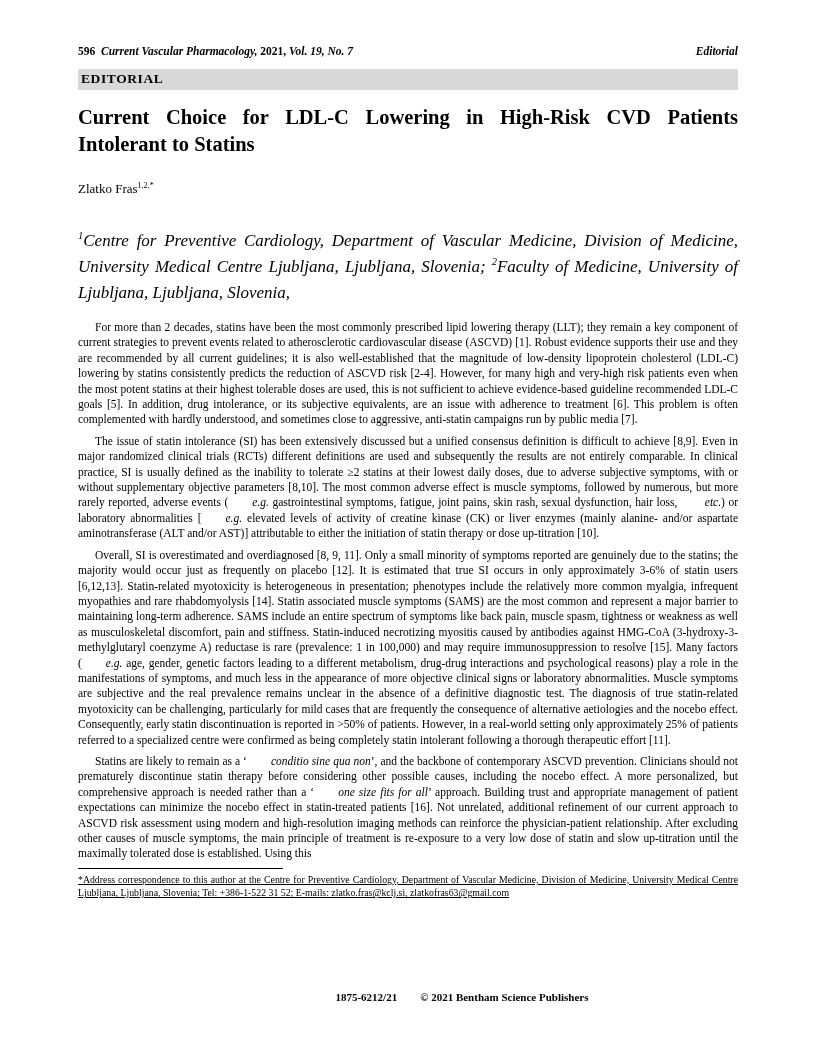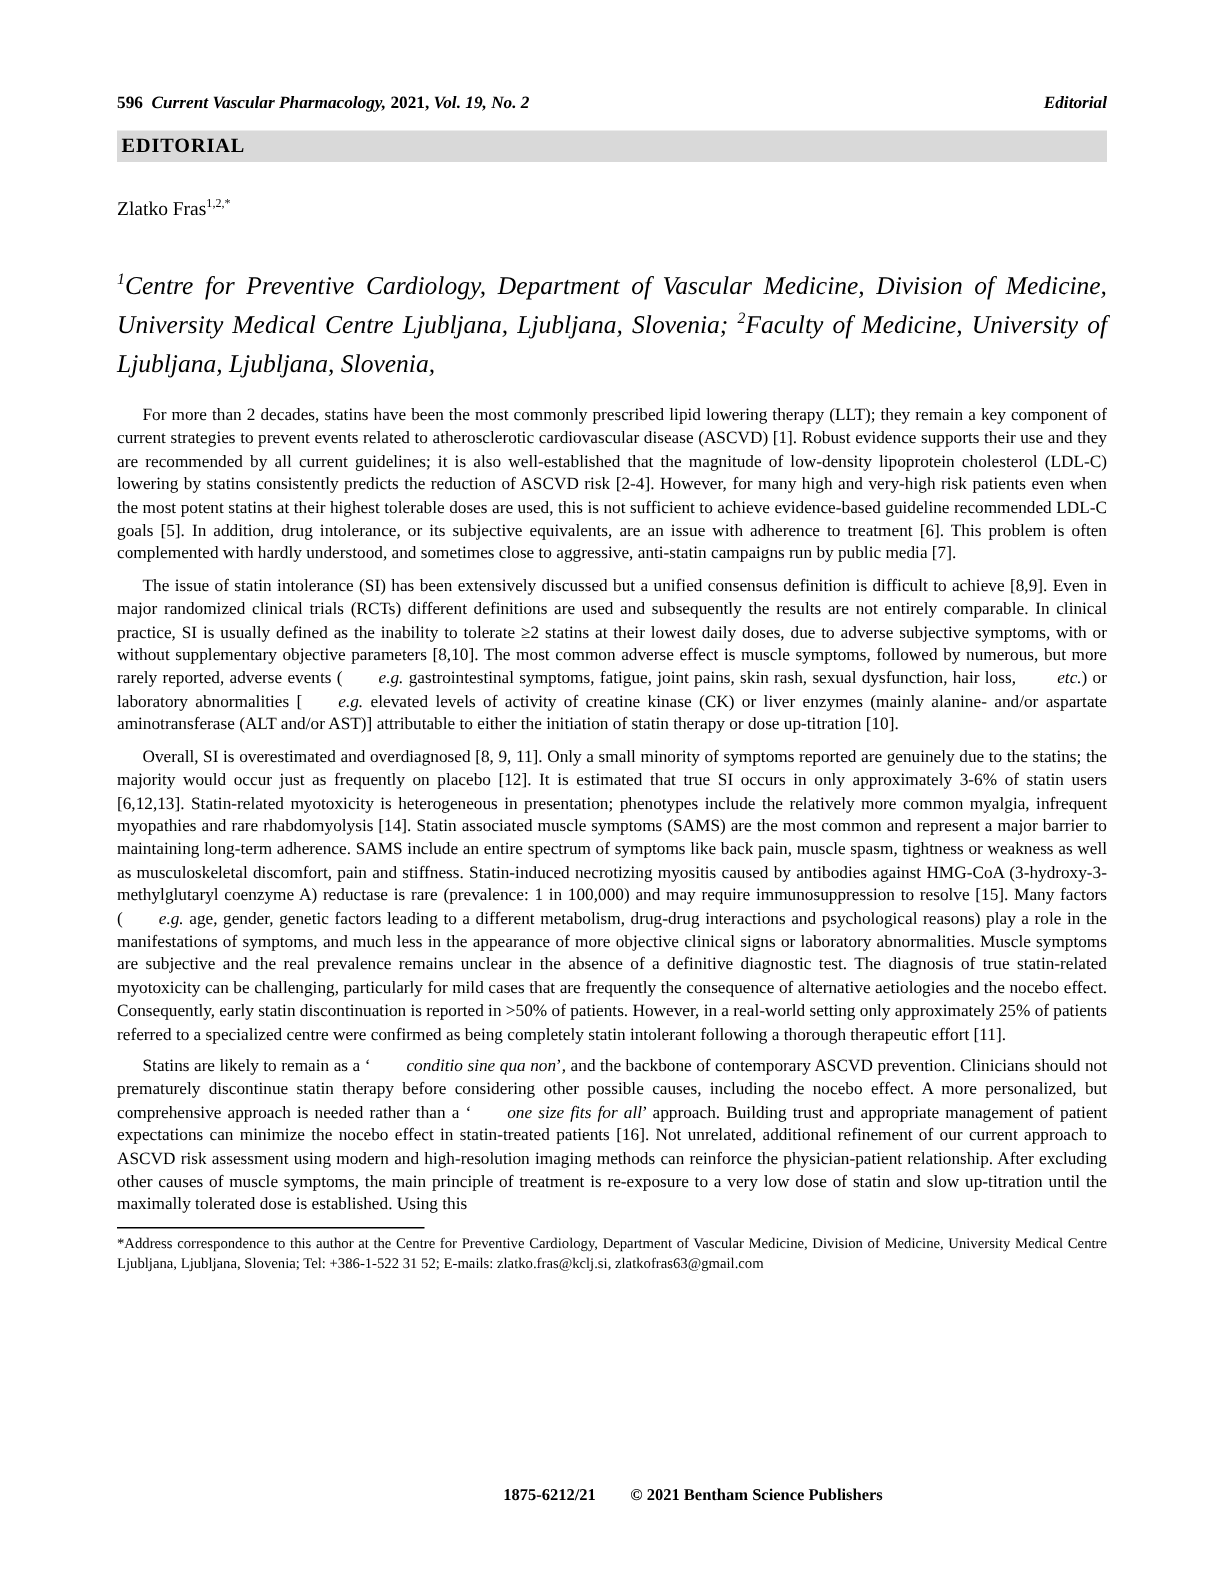--- a/index.html
+++ b/index.html
@@ -16,21 +16,21 @@
     overflow: hidden;
   }
   .header-row {
     display: flex;
     justify-content: space-between;
     align-items: baseline;
     font-size: 11.5px;
     font-weight: bold;
     line-height: 14px;
   }
-  .hdr-left .italic, .hdr-right { font-style: italic; margin-top: 18px; }
+  .hdr-left .italic, .hdr-right { font-style: italic; }
   .banner {
     margin-top: 11px;
     background: #d9d9d9;
     font-size: 13.5px;
     font-weight: bold;
     letter-spacing: 0.6px;
     padding: 2px 3px 3px 3px;
   }
   h1.title {
     margin: 14px 0 0 0;
@@ -61,21 +61,21 @@
     margin-top: 14px;
     font-size: 11.5px;
     line-height: 15.4px;
     text-align: justify;
   }
   .body-text p {
     margin: 0 0 6px 0;
     text-indent: 17px;
   }
   .body-text em { font-style: italic; padding-left: 24px; }
-  .footnote-block { margin-top: 2px; }
+  .footnote-block { margin-top: 2px; text-decoration: underline; }
   .footnote-rule {
     width: 205px;
     border: 0;
     border-top: 1px solid #000;
     margin: 0 0 4px 0;
   }
   .footnote-text {
     font-size: 9.8px;
     line-height: 13.5px;
     margin: 0;
@@ -92,28 +92,29 @@
     transform: translateX(54px);
   }
   .footer-row .issn { margin-right: 23px; }
 </style>
 </head>
 <body>
 
 <div class="page">
 
   <div class="header-row">
-    <div class="hdr-left"><span>596</span>&nbsp;&nbsp;<span class="italic">Current Vascular Pharmacology,</span>&nbsp;<span>2021,</span>&nbsp;<span class="italic">Vol. 19, No. 2</span></div>
+    <div class="hdr-left"><span>596</span>&nbsp;&nbsp;<span class="italic">Current Vascular Pharmacology,</span>&nbsp;<span>2021,</span>&nbsp;<span class="italic">Vol. 19, No. 7</span></div>
     <div class="hdr-right">Editorial</div>
   </div>
 
   <div class="banner">
     <span>EDITORIAL</span>
   </div>
 
+  <h1 class="title">Current Choice for LDL-C Lowering in High-Risk CVD Patients Intolerant to Statins</h1>
 
   <p class="author-line"><span>Zlatko Fras</span><sup>1,2,*</sup></p>
 
   <p class="affiliation"><sup>1</sup><span>Centre for Preventive Cardiology, Department of Vascular Medicine, Division of Medicine, University Medical Centre Ljubljana, Ljubljana, Slovenia; </span><sup>2</sup><span>Faculty of Medicine, University of Ljubljana, Ljubljana, Slovenia,</span></p>
 
 
   <div class="body-text">
       <p><span>For more than 2 decades, statins have been the most commonly prescribed lipid lowering therapy (LLT); they remain a key component of current strategies to prevent events related to atherosclerotic cardiovascular disease (ASCVD) [1]. Robust evidence supports their use and they are recommended by all current guidelines; it is also well-established that the magnitude of low-density lipoprotein cholesterol (LDL-C) lowering by statins consistently predicts the reduction of ASCVD risk [2-4]. However, for many high and very-high risk patients even when the most potent statins at their highest tolerable doses are used, this is not sufficient to achieve evidence-based guideline recommended LDL-C goals [5]. In addition, drug intolerance, or its subjective equivalents, are an issue with adherence to treatment [6]. This problem is often complemented with hardly understood, and sometimes close to aggressive, anti-statin campaigns run by public media [7].</span></p>
       <p><span>The issue of statin intolerance (SI) has been extensively discussed but a unified consensus definition is difficult to achieve [8,9]. Even in major randomized clinical trials (RCTs) different definitions are used and subsequently the results are not entirely comparable. In clinical practice, SI is usually defined as the inability to tolerate ≥2 statins at their lowest daily doses, due to adverse subjective symptoms, with or without supplementary objective parameters [8,10]. The most common adverse effect is muscle symptoms, followed by numerous, but more rarely reported, adverse events (</span><em>e.g.</em><span> gastrointestinal symptoms, fatigue, joint pains, skin rash, sexual dysfunction, hair loss, </span><em>etc.</em><span>) or laboratory abnormalities [</span><em>e.g.</em><span> elevated levels of activity of creatine kinase (CK) or liver enzymes (mainly alanine- and/or aspartate aminotransferase (ALT and/or AST)] attributable to either the initiation of statin therapy or dose up-titration [10].</span></p>
       <p><span>Overall, SI is overestimated and overdiagnosed [8, 9, 11]. Only a small minority of symptoms reported are genuinely due to the statins; the majority would occur just as frequently on placebo [12]. It is estimated that true SI occurs in only approximately 3-6% of statin users [6,12,13]. Statin-related myotoxicity is heterogeneous in presentation; phenotypes include the relatively more common myalgia, infrequent myopathies and rare rhabdomyolysis [14]. Statin associated muscle symptoms (SAMS) are the most common and represent a major barrier to maintaining long-term adherence. SAMS include an entire spectrum of symptoms like back pain, muscle spasm, tightness or weakness as well as musculoskeletal discomfort, pain and stiffness. Statin-induced necrotizing myositis caused by antibodies against HMG-CoA (3-hydroxy-3-methylglutaryl coenzyme A) reductase is rare (prevalence: 1 in 100,000) and may require immunosuppression to resolve [15]. Many factors (</span><em>e.g.</em><span> age, gender, genetic factors leading to a different metabolism, drug-drug interactions and psychological reasons) play a role in the manifestations of symptoms, and much less in the appearance of more objective clinical signs or laboratory abnormalities. Muscle symptoms are subjective and the real prevalence remains unclear in the absence of a definitive diagnostic test. The diagnosis of true statin-related myotoxicity can be challenging, particularly for mild cases that are frequently the consequence of alternative aetiologies and the nocebo effect. Consequently, early statin discontinuation is reported in &gt;50% of patients. However, in a real-world setting only approximately 25% of patients referred to a specialized centre were confirmed as being completely statin intolerant following a thorough therapeutic effort [11].</span></p>

